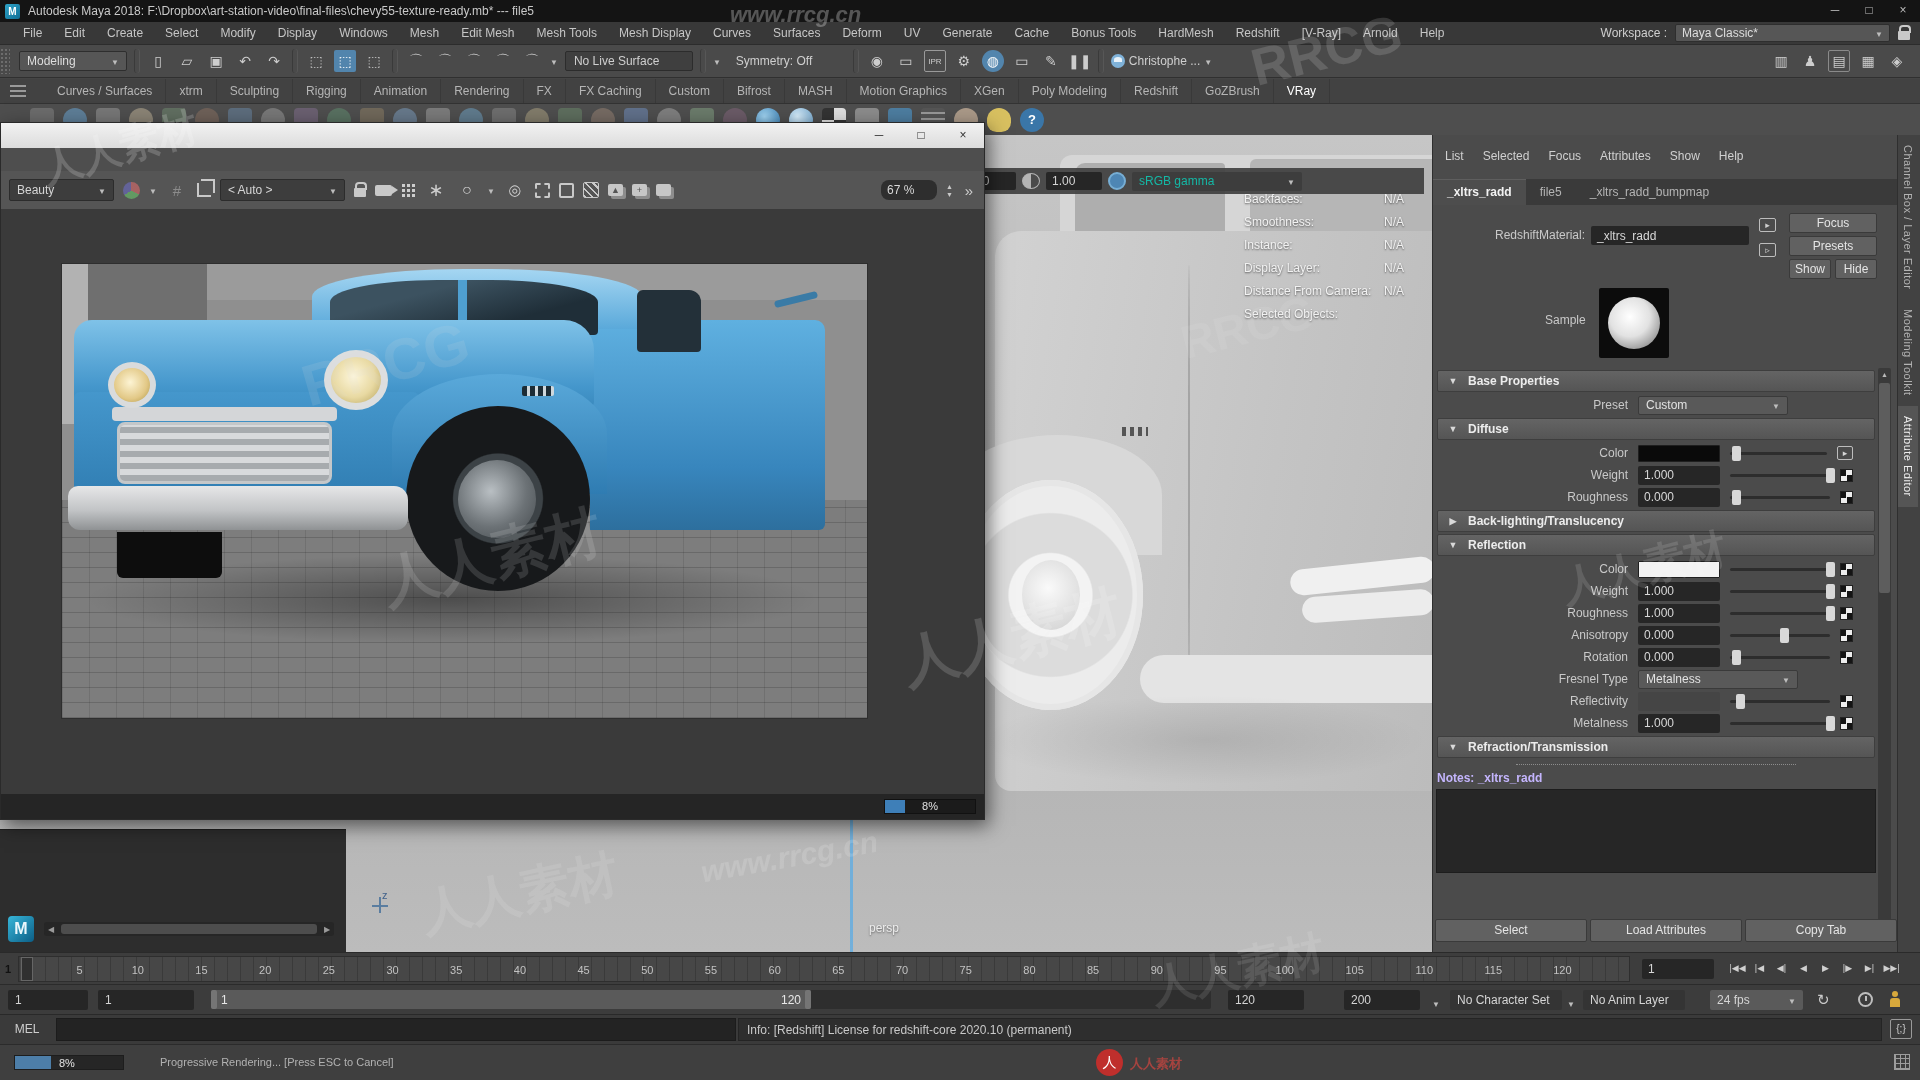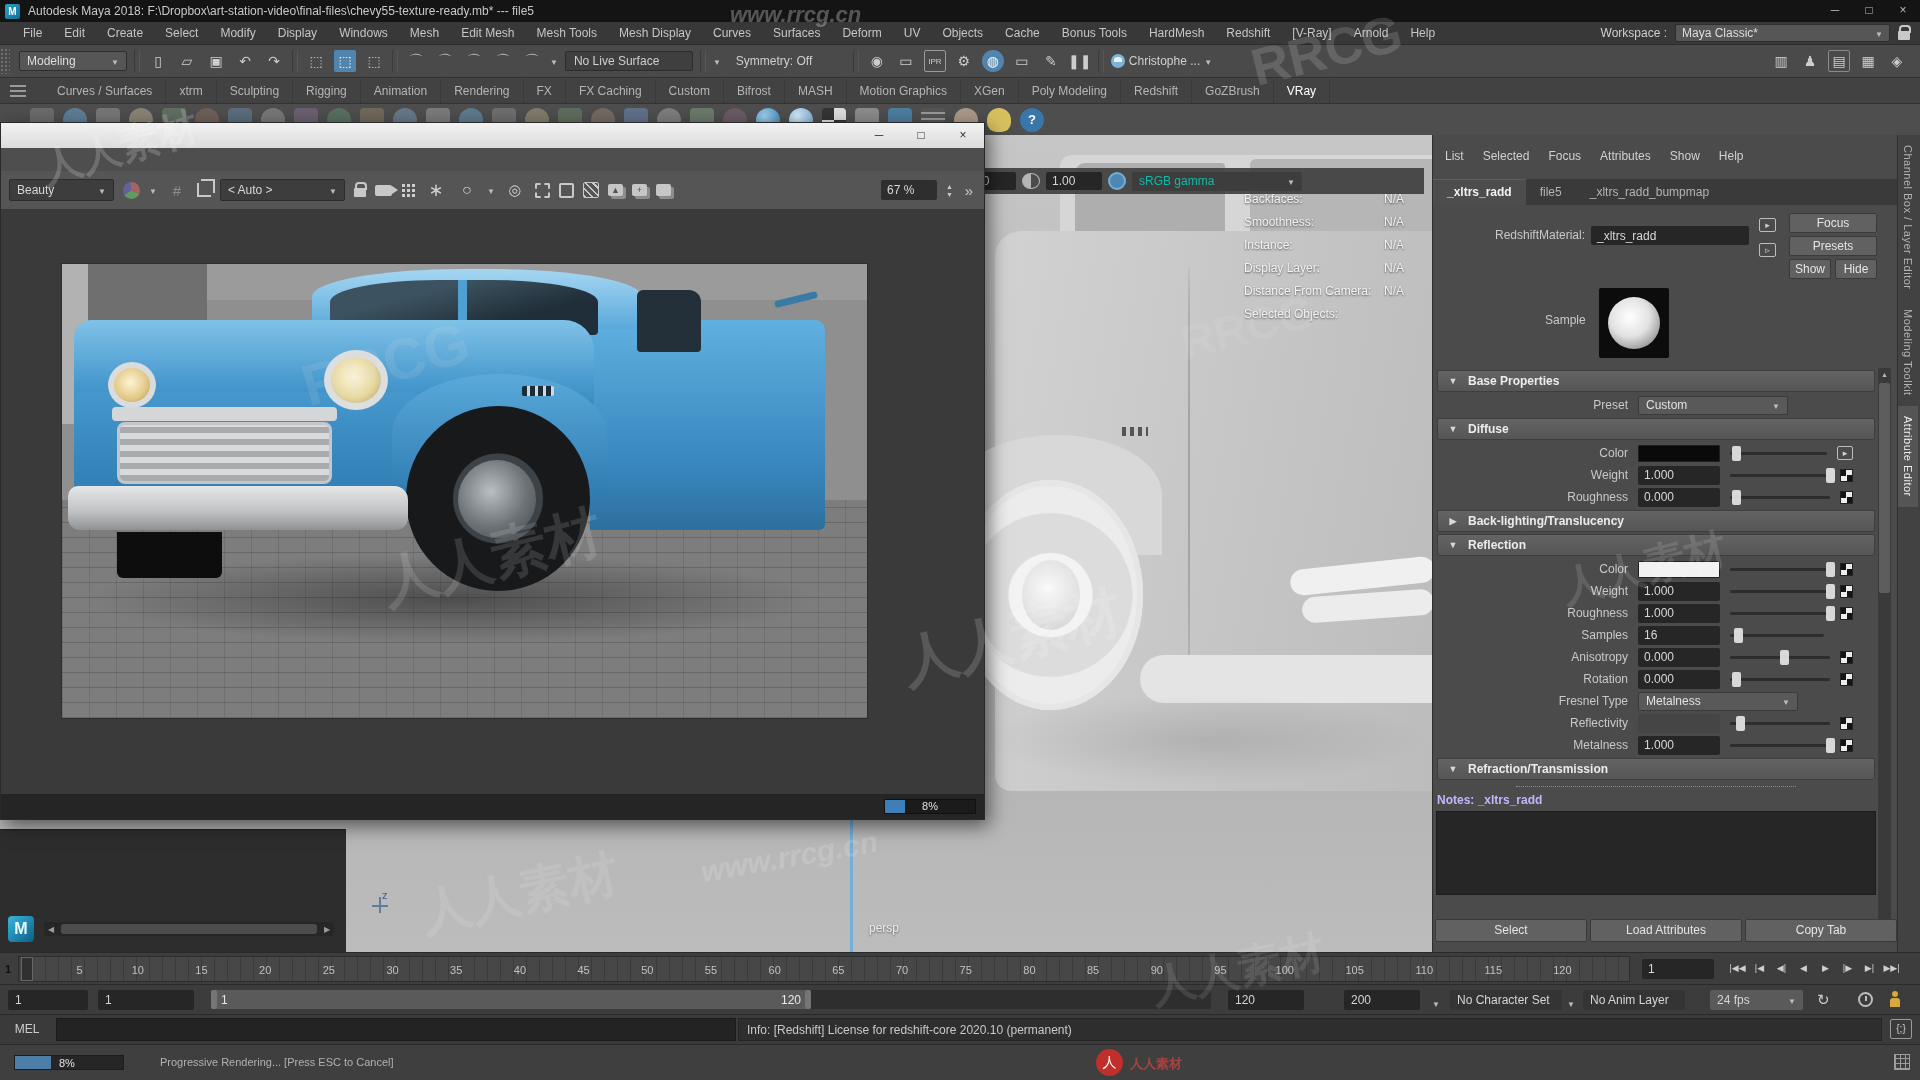--- a/index.html
+++ b/index.html
@@ -80,21 +80,21 @@
   .rv-ic { color:#cdcdcd; font-size:15px; width:22px; text-align:center; }
   .rgb-ball { width:17px; height:17px; border-radius:50%; background:conic-gradient(#b66 0 33%, #6a6 33% 66%, #66a 66%); opacity:.8; }
   .crop-ic { width:14px; height:14px; border-left:2px solid #c9c9c9; border-bottom:2px solid #c9c9c9; position:relative; }
   .crop-ic::after { content:""; position:absolute; right:-4px; top:-4px; width:12px; height:12px; border-top:2px solid #c9c9c9; border-right:2px solid #c9c9c9; }
   .cam-ic { width:17px; height:11px; background:#c9c9c9; border-radius:2px; position:relative; }
   .cam-ic::after { content:""; position:absolute; right:-6px; top:1px; border-top:4px solid transparent; border-bottom:4px solid transparent; border-left:6px solid #c9c9c9; }
   .griddots-ic { width:15px; height:15px; background-image:radial-gradient(#cdcdcd 1.6px, transparent 1.8px); background-size:5px 5px; }
   .corners-ic { width:15px; height:15px; border:2px dashed #c9c9c9; border-radius:2px; }
   .stripes-ic { width:16px; height:16px; border:1px solid #c9c9c9; border-radius:2px; background:repeating-linear-gradient(45deg,#c9c9c9 0 2px, transparent 2px 5px); }
   .layers-ic { width:15px; height:12px; background:#c6c6c6; border-radius:2px; box-shadow:3px 3px 0 #8d8d8d; position:relative; color:#555; font-size:9px; text-align:center; line-height:12px; }
-  .zoom-fld { margin-left:auto; width:56px; height:20px; background:#2e2e2e; border-radius:2px; color:#d8d8d8; display:flex; align-items:center; padding:0 6px; }
+  .zoom-fld { margin-left:auto; width:56px; height:20px; background:#2e2e2e; border-radius:8px; color:#d8d8d8; display:flex; align-items:center; padding:0 6px; }
   .stepper { display:flex; flex-direction:column; gap:1px; }
   .stepper span { font-size:7px; color:#c9c9c9; line-height:7px; }
   .rv-imgarea { position:absolute; left:0; top:86px; width:100%; height:587px; background:#3a3a3a; }
   .rv-bottom { position:absolute; left:0; bottom:0; width:100%; height:25px; background:#252525; display:flex; align-items:center; }
   .rv-progress { margin-left:883px; width:92px; height:15px; background:#1b1b1b; border:1px solid #111; position:relative; color:#e0e0e0; font-size:11px; text-align:center; line-height:13px; }
   .rv-progress .fill { position:absolute; left:0; top:0; bottom:0; width:20px; background:#3e7fb8; }
   .rv-progress .pct { position:relative; }
 
   
   .photo { position:absolute; left:60px; top:54px; width:807px; height:456px; background:linear-gradient(#9b9b9b 0 8%, #8f8f8f 8% 52%, #7d7d7d 52%); overflow:hidden; border:1px solid #2e2e2e; }
@@ -218,21 +218,21 @@
         <span class="menu-item">Display</span>
         <span class="menu-item">Windows</span>
         <span class="menu-item">Mesh</span>
         <span class="menu-item">Edit Mesh</span>
         <span class="menu-item">Mesh Tools</span>
         <span class="menu-item">Mesh Display</span>
         <span class="menu-item">Curves</span>
         <span class="menu-item">Surfaces</span>
         <span class="menu-item">Deform</span>
         <span class="menu-item">UV</span>
-        <span class="menu-item">Objects</span>
+        <span class="menu-item">Generate</span>
         <span class="menu-item">Cache</span>
         <span class="menu-item">Bonus Tools</span>
         <span class="menu-item">HardMesh</span>
         <span class="menu-item">Redshift</span>
         <span class="menu-item">[V-Ray]</span>
         <span class="menu-item">Arnold</span>
         <span class="menu-item">Help</span>
       </div>
     <div class="workspace">
       <span>Workspace :</span>
@@ -623,29 +623,20 @@
       <div class="ae-row">
         <span class="ae-label">Roughness</span>
         <span class="ae-field ae-val">
             <span>1.000</span>
           </span>
         <span class="ae-slider">
             <i style="left:96%;"></i>
           </span>
         <span class="ae-checker"></span>
       </div>
-      <div class="ae-row" style="padding-right:45px;">
-        <span class="ae-label">Samples</span>
-        <span class="ae-field ae-val">
-            <span>16</span>
-          </span>
-        <span class="ae-slider">
-            <i style="left:4%;"></i>
-          </span>
-      </div>
       <div class="ae-row">
         <span class="ae-label">Anisotropy</span>
         <span class="ae-field ae-val">
             <span>0.000</span>
           </span>
         <span class="ae-slider">
             <i style="left:50%;"></i>
           </span>
         <span class="ae-checker"></span>
       </div>

